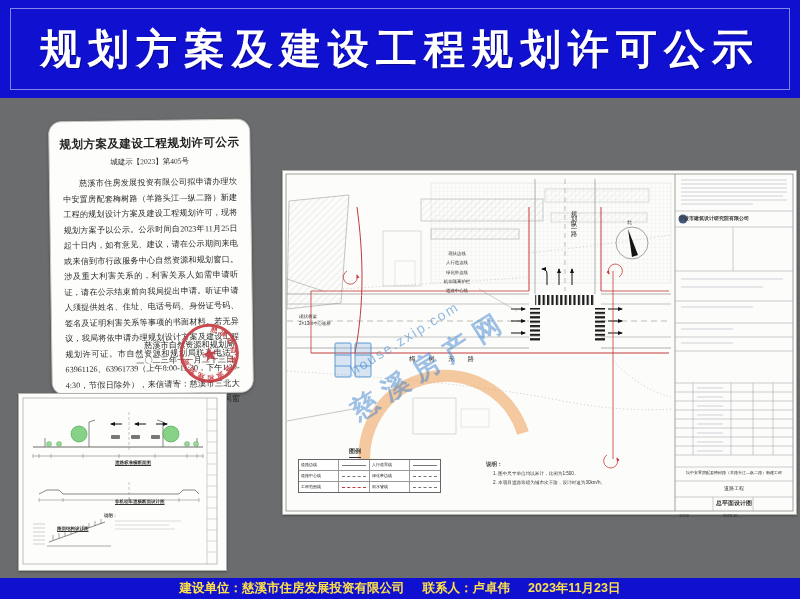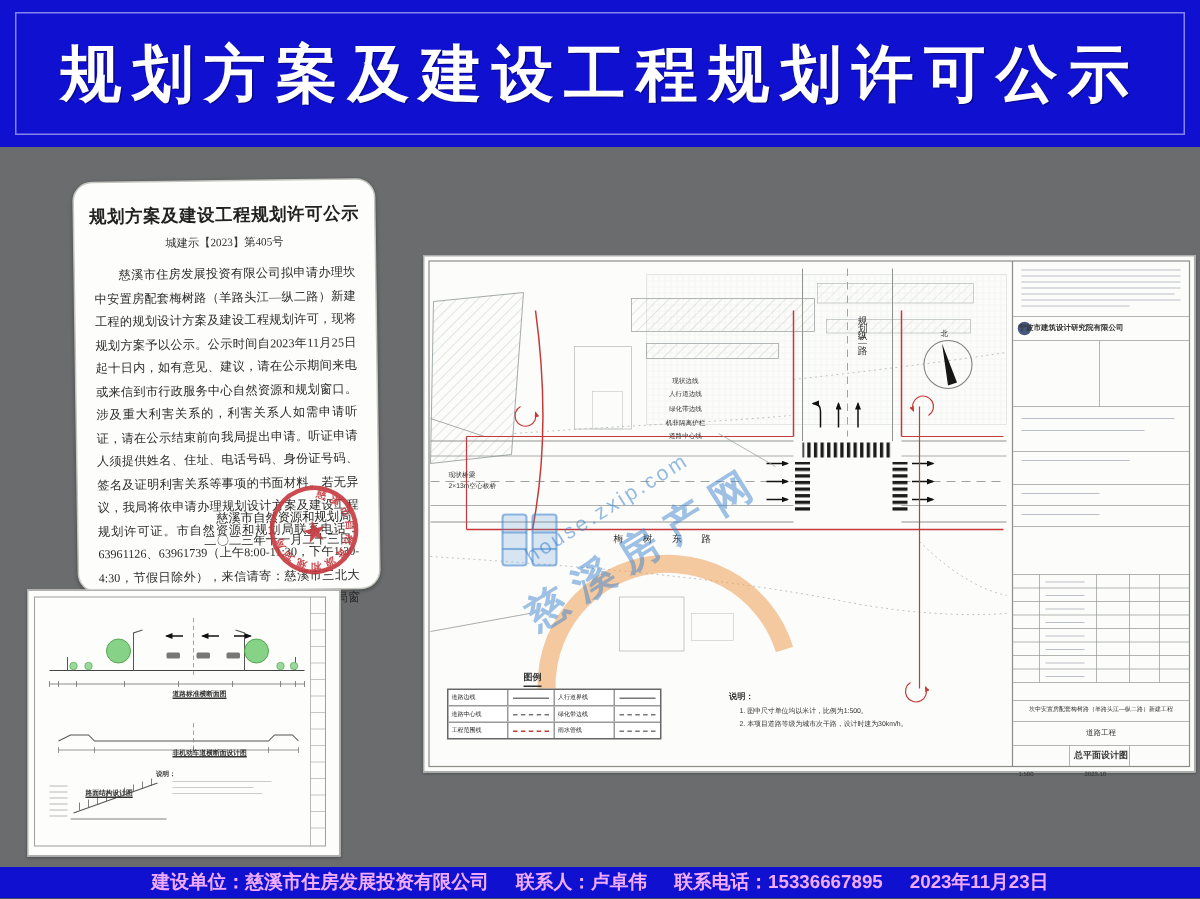--- a/index.html
+++ b/index.html
@@ -5,21 +5,21 @@
   html,body{margin:0;padding:0;background:#444;}
   .page{position:relative;width:800px;height:599px;overflow:hidden;background:#6a6c6e;
         font-family:"Liberation Sans",sans-serif;}
   
   .banner-top{position:absolute;left:0;top:0;width:800px;height:98px;background:#1010d0;}
   .banner-top .inner{position:absolute;left:10px;right:10px;top:8px;bottom:8px;
         border:1px solid rgba(225,229,255,.55);display:flex;align-items:center;justify-content:center;}
   .banner-title{color:#fff;font-size:41px;font-weight:bold;letter-spacing:7px;
         font-family:"Liberation Sans",sans-serif;text-shadow:1px 1px 0 rgba(0,0,40,.4);white-space:nowrap;}
   .banner-bottom{position:absolute;left:0;top:578px;width:800px;height:21px;background:#1010d0;
-        display:flex;align-items:center;justify-content:center;gap:18px;color:#f0abfc;
+        display:flex;align-items:center;justify-content:center;gap:18px;color:#fde047;
         font-size:12.5px;font-weight:bold;white-space:nowrap;}
   .banner-bottom span{display:inline-block;}
   
   .notice{position:absolute;left:50px;top:120px;width:200px;height:272px;background:#fdfdfb;
         border:1px solid #c6c6c0;border-radius:13px;transform:rotate(-0.8deg);
         box-shadow:0 1px 3px rgba(0,0,0,.35);font-family:"Liberation Serif",serif;color:#222;}
   .notice-title{margin-top:15px;text-align:center;font-size:11.5px;font-weight:bold;letter-spacing:.5px;}
   .notice-docno{margin-top:6px;text-align:center;font-size:7.5px;color:#333;}
   .notice-body{margin:8px 13px 0 13px;font-size:8.1px;line-height:1.92;text-align:justify;
         text-indent:2em;color:#2a2a2a;}
@@ -358,17 +358,16 @@
     </svg>
     <p class="ovl cap cap-top">道路标准横断面图</p>
     <p class="ovl cap cap-mid">非机动车道横断面设计图</p>
     <p class="ovl cap cap-detail">路面结构设计图</p>
     <p class="ovl sec-notes">说明：</p>
   </div>
 
   <div class="banner-bottom">
     <span><span>建设单位：</span><span>慈溪市住房发展投资有限公司</span></span>
     <span><span>联系人：</span><span>卢卓伟</span></span>
-    <span><span>联系电话：</span><span>15336667895</span></span>
     <span>2023年11月23日</span>
   </div>
 
 </div>
 
 </body></html>

